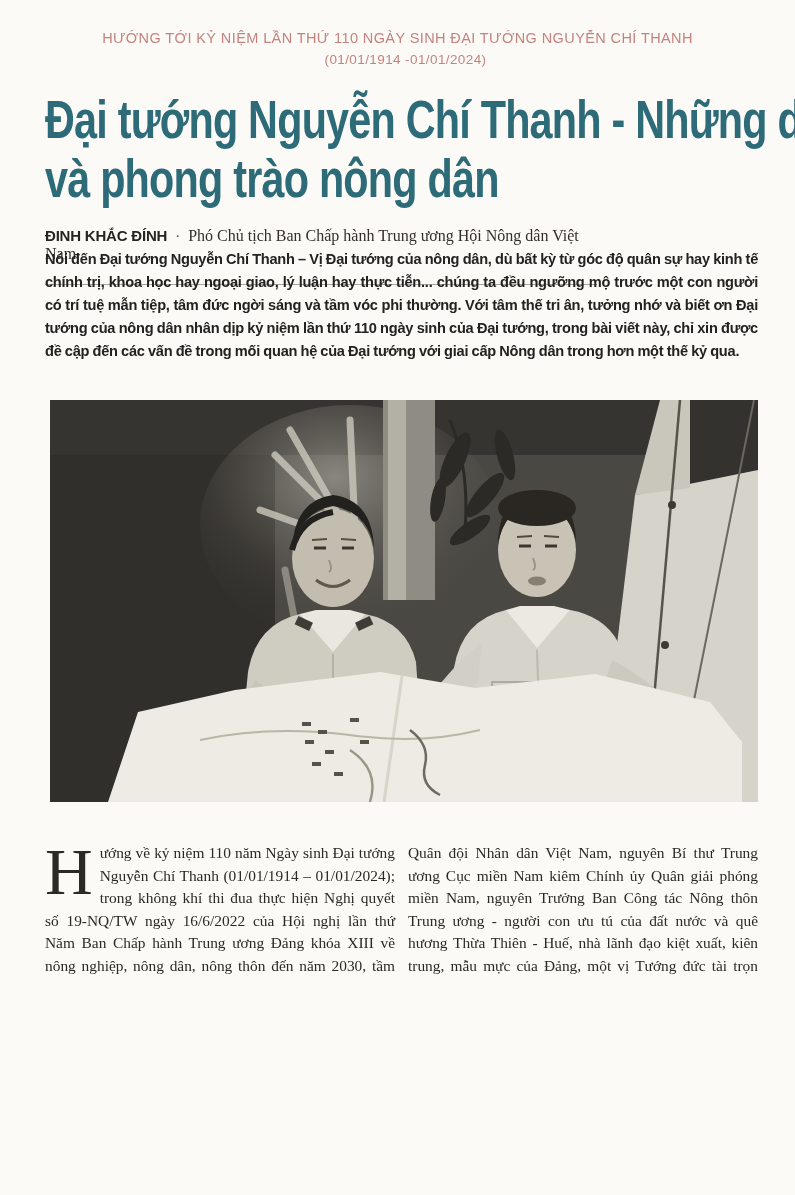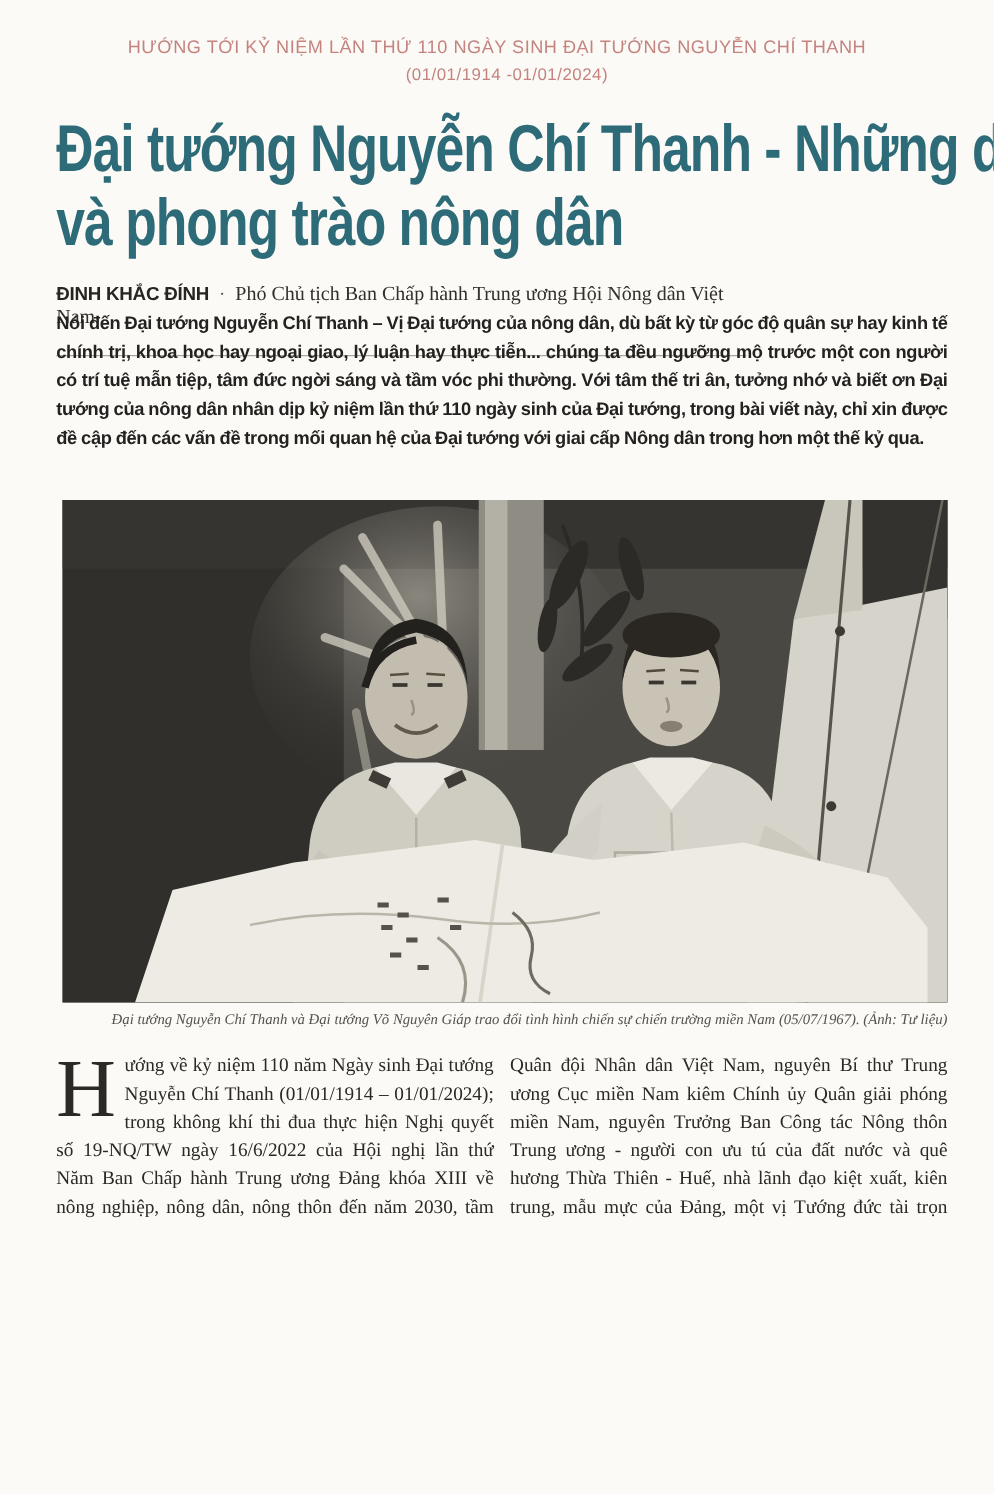--- a/index.html
+++ b/index.html
@@ -181,21 +181,20 @@
           <rect x="262" y="362" width="9" height="4"></rect>
           <rect x="284" y="372" width="9" height="4"></rect>
           <rect x="300" y="318" width="9" height="4"></rect>
           <rect x="310" y="340" width="9" height="4"></rect>
         </g>
         <path d="M360,330 Q380,345 375,365 Q370,385 390,395" stroke="#6f6a60" stroke-width="2.5" fill="none"></path>
       </g>
     </svg>
   </div>
 
-  <div class="caption">Đại tướng Nguyễn Chí Thanh và Đại tướng Võ Nguyên Giáp trao đổi tình hình chiến sự chiến trường miền Nam (05/07/1967). (Ảnh: Tư liệu)</div>
 
   <div class="columns">
     <div class="col">
       <span class="dropcap">H</span><span>ướng về kỷ niệm 110 năm Ngày sinh Đại tướng Nguyễn Chí Thanh (01/01/1914 – 01/01/2024); trong không khí thi đua thực hiện Nghị quyết số 19-NQ/TW ngày 16/6/2022 của Hội nghị lần thứ Năm Ban Chấp hành Trung ương Đảng khóa XIII về nông nghiệp, nông dân, nông thôn đến năm 2030, tầm nhìn đến năm 2045, thiết thực lập thành tích chào mừng Đại hội Hội Nông dân các cấp, tiến đến Đại hội đại biểu toàn quốc lần thứ VIII Hội Nông dân Việt Nam theo Chỉ thị 16-CT/TW của Ban Bí thư Trung ương Đảng... Với tất cả tình cảm trân trọng, biết ơn và tưởng nhớ về Đại tướng Nguyễn Chí Thanh - nguyên Ủy viên Bộ Chính trị, Bí thư Trung ương Đảng, nguyên Chủ nhiệm Tổng cục Chính trị</span>
     </div>
     <div class="col">Quân đội Nhân dân Việt Nam, nguyên Bí thư Trung ương Cục miền Nam kiêm Chính ủy Quân giải phóng miền Nam, nguyên Trưởng Ban Công tác Nông thôn Trung ương - người con ưu tú của đất nước và quê hương Thừa Thiên - Huế, nhà lãnh đạo kiệt xuất, kiên trung, mẫu mực của Đảng, một vị Tướng đức tài trọn vẹn, trí dũng song toàn của lực lượng vũ trang nhân dân Việt Nam và là vị tướng của cả giai cấp Nông dân trên mặt trận nông nghiệp... Trên bất kỳ cương vị nào, ở những mặt trận khó khăn nhất, trong những thời điểm ác liệt nhất, Đại tướng Nguyễn Chí Thanh, “Đại tướng Nông Dân” luôn hoàn thành xuất sắc nhiệm vụ được Đảng, Bác Hồ, Nhà nước và nhân dân giao phó...</div>
   </div>
 
   <div class="footer">
     <span class="pageno">34</span>

